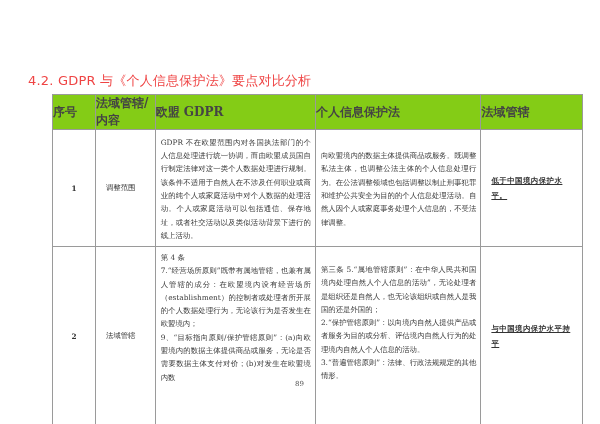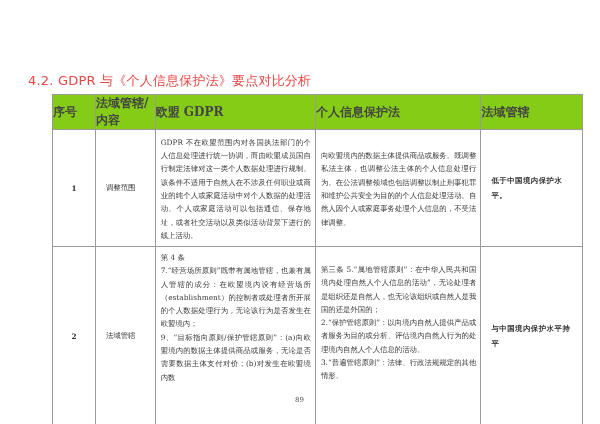--- a/index.html
+++ b/index.html
@@ -11,26 +11,26 @@
          table-layout:fixed; font-size:7.4px; }
   .tbl td, .tbl th { border:1px solid #9a9a9a; padding:0; vertical-align:middle; }
   .tbl th { background:#84cc16; font-weight:bold; color:#444; height:20px; text-align:left; font-size:12px; }
   .tbl { border:1.5px solid #6a6a6a; }
   .c-num { width:40px; text-align:center; font-weight:bold; }
   .c-item { width:56px; padding-left:10px !important; }
   .c-gdpr { width:152px;margin-left:20px; }
   .c-pipl { width:157px; }
   .c-ana { width:96px; }
   .cell-text { padding:4px 4px 2px 5px; line-height:13.3px; color:#3a3a3a; text-align:justify; }
-  .ana { padding:0 10px 0 10px; font-weight:bold; line-height:15px; color:#333; letter-spacing:0.5px; }
+  .ana { padding:0 10px 0 10px; font-weight:bold; line-height:15px; color:#333; letter-spacing:0.5px;text-decoration:underline; }
   .row1 td { height:116px; }
   .row2 td { height:178px; }
   .row2 td.c-gdpr, .row2 td.c-pipl { vertical-align:top; }
   .p { display:block; }
-  .pagenum { position:absolute; left:295px; top:396px; font-size:7px; color:#555; }
+  .pagenum { position:absolute; left:295px; top:380px; font-size:7px; color:#555; }
 </style>
 </head>
 <body>
 
 <div class="title">4.2. GDPR 与《个人信息保护法》要点对比分析</div>
 
 <table class="tbl">
   <tbody>
       <tr>
     <th class="c-num">序号</th>

